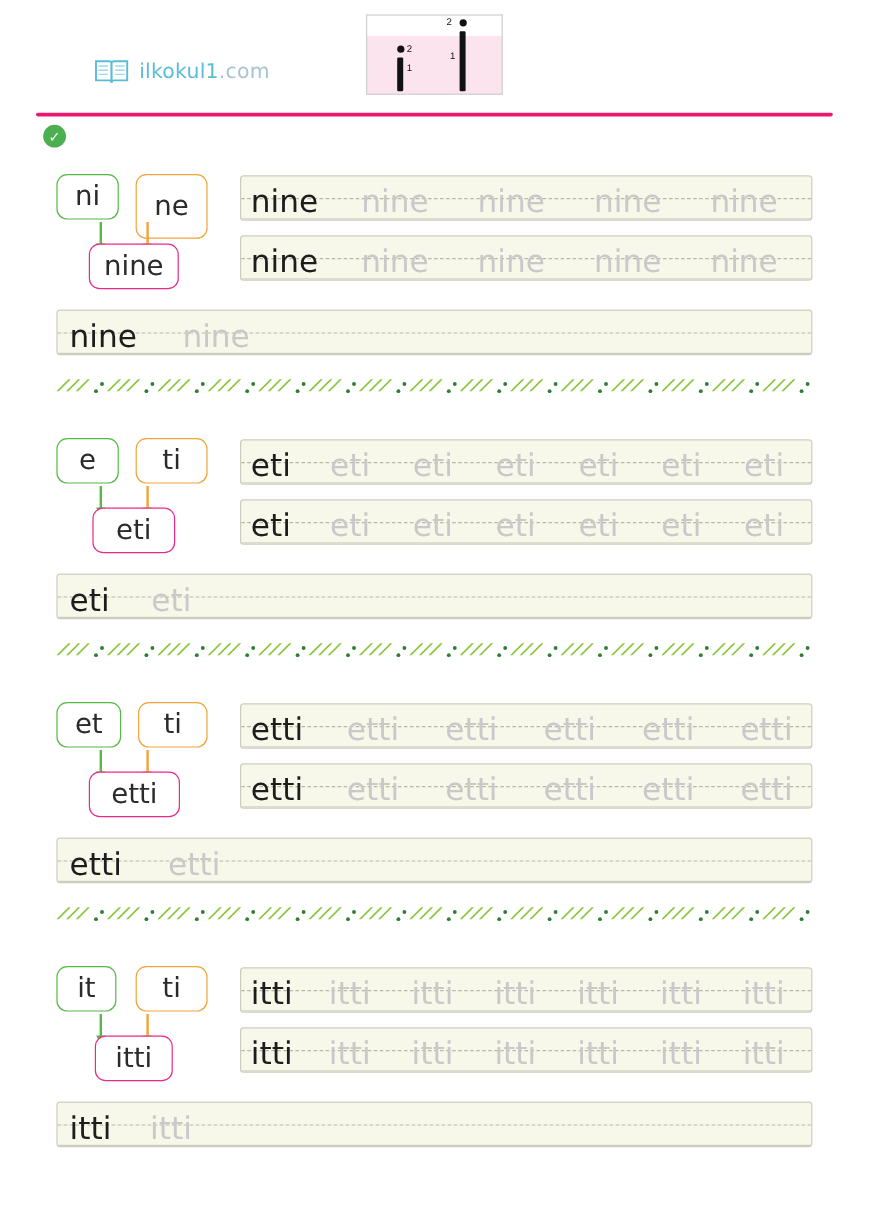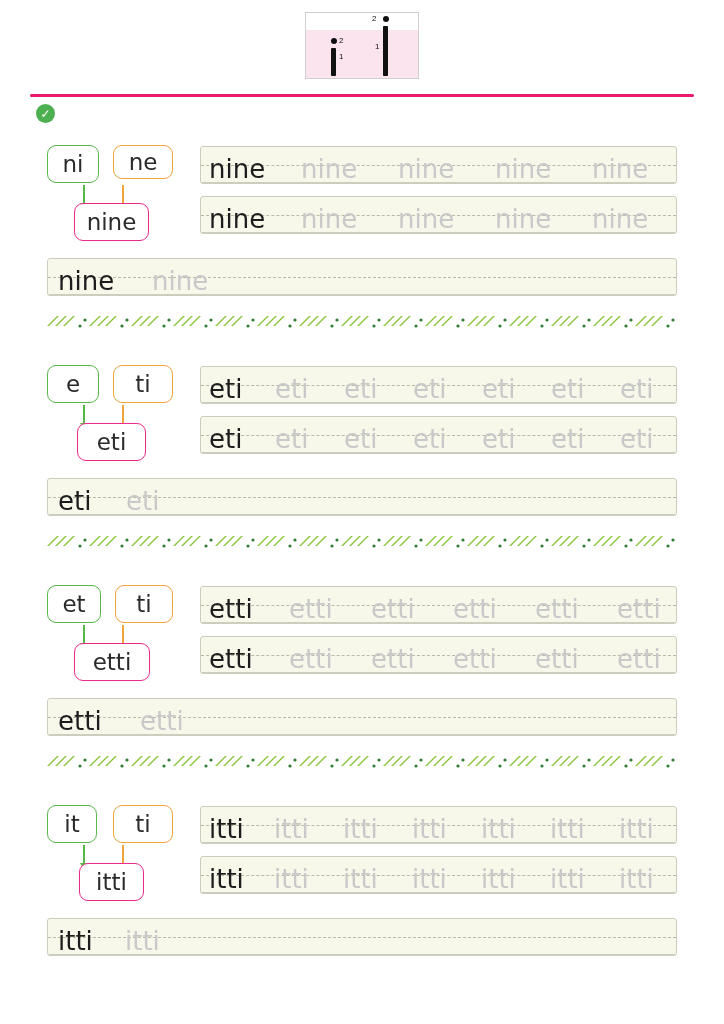--- a/index.html
+++ b/index.html
@@ -92,20 +92,35 @@
   .sep{position:absolute;left:47px;width:630px;height:16px;overflow:hidden;}
   .sep svg{display:block;}
 </style>
 </head>
 <body>
 
 <div class="page">
 
   <div class="header">
 
+    <div class="logo">
+      <span class="logo-book">
+        <svg width="30" height="24" viewBox="0 0 30 24">
+          <path d="M2 3 H13 Q15 3 15 5 V21 Q15 19 13 19 H2 Z" fill="#ffffff" stroke="#5bbcd6" stroke-width="1.6"></path>
+          <path d="M28 3 H17 Q15 3 15 5 V21 Q15 19 17 19 H28 Z" fill="#ffffff" stroke="#5bbcd6" stroke-width="1.6"></path>
+          <line x1="4" y1="7" x2="12" y2="7" stroke="#9fd8e6" stroke-width="1.2"></line>
+          <line x1="4" y1="10.5" x2="12" y2="10.5" stroke="#9fd8e6" stroke-width="1.2"></line>
+          <line x1="4" y1="14" x2="12" y2="14" stroke="#9fd8e6" stroke-width="1.2"></line>
+          <line x1="18" y1="7" x2="26" y2="7" stroke="#9fd8e6" stroke-width="1.2"></line>
+          <line x1="18" y1="10.5" x2="26" y2="10.5" stroke="#9fd8e6" stroke-width="1.2"></line>
+          <line x1="18" y1="14" x2="26" y2="14" stroke="#9fd8e6" stroke-width="1.2"></line>
+        </svg>
+      </span>
+      <span class="logo-text"><span>ilkokul1</span><span class="dim">.com</span></span>
+    </div>
 
     <div class="letter-box-top"></div>
     <div class="letter-box">
       <div class="lb-inner">
 
         <span class="dot" style="left:25px;top:8px;"></span>
         <span class="num" style="left:33px;top:6px;">2</span>
         <span class="stroke" style="left:25px;top:18px;height:28px;"></span>
         <span class="num" style="left:33px;top:22px;">1</span>
 
@@ -120,21 +135,21 @@
   </div>
 
   <div class="instruction">
     <span class="check">✓</span>
   </div>
 
   <div class="block" style="top:140px;">
     <div class="chip green" style="left:47px;top:5px;width:52px;height:38px;">
         <span>ni</span>
       </div>
-    <div class="chip orange" style="left:113px;top:5px;width:60px;height:34px;">
+    <div class="chip orange" style="left:113px;top:5px;width:60px;height:54px;">
         <span>ne</span>
       </div>
     <div class="arrow green" style="left:83px;top:45px;height:24px;">
         <span class="shaft"></span>
         <span class="head"></span>
       </div>
     <div class="arrow orange" style="left:122px;top:45px;height:24px;">
         <span class="shaft"></span>
         <span class="head"></span>
       </div>

